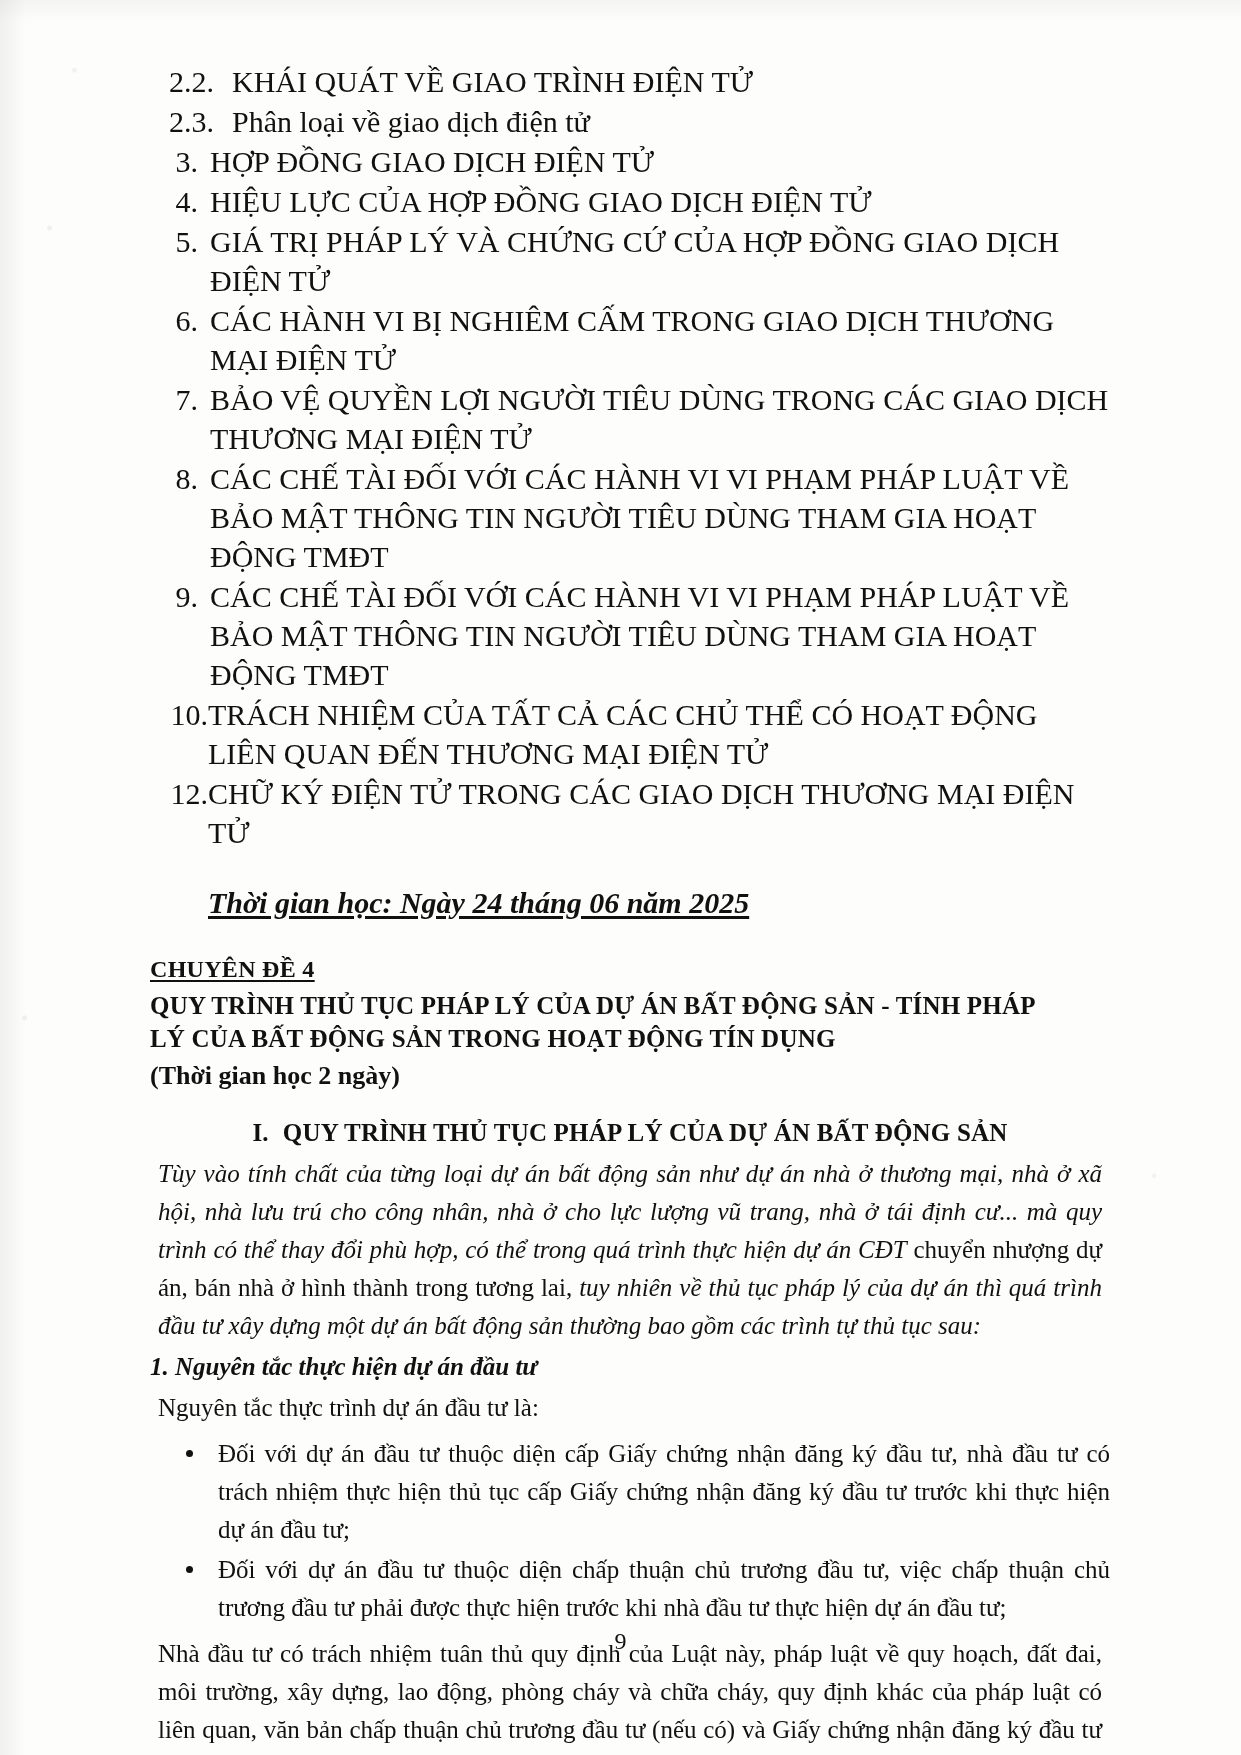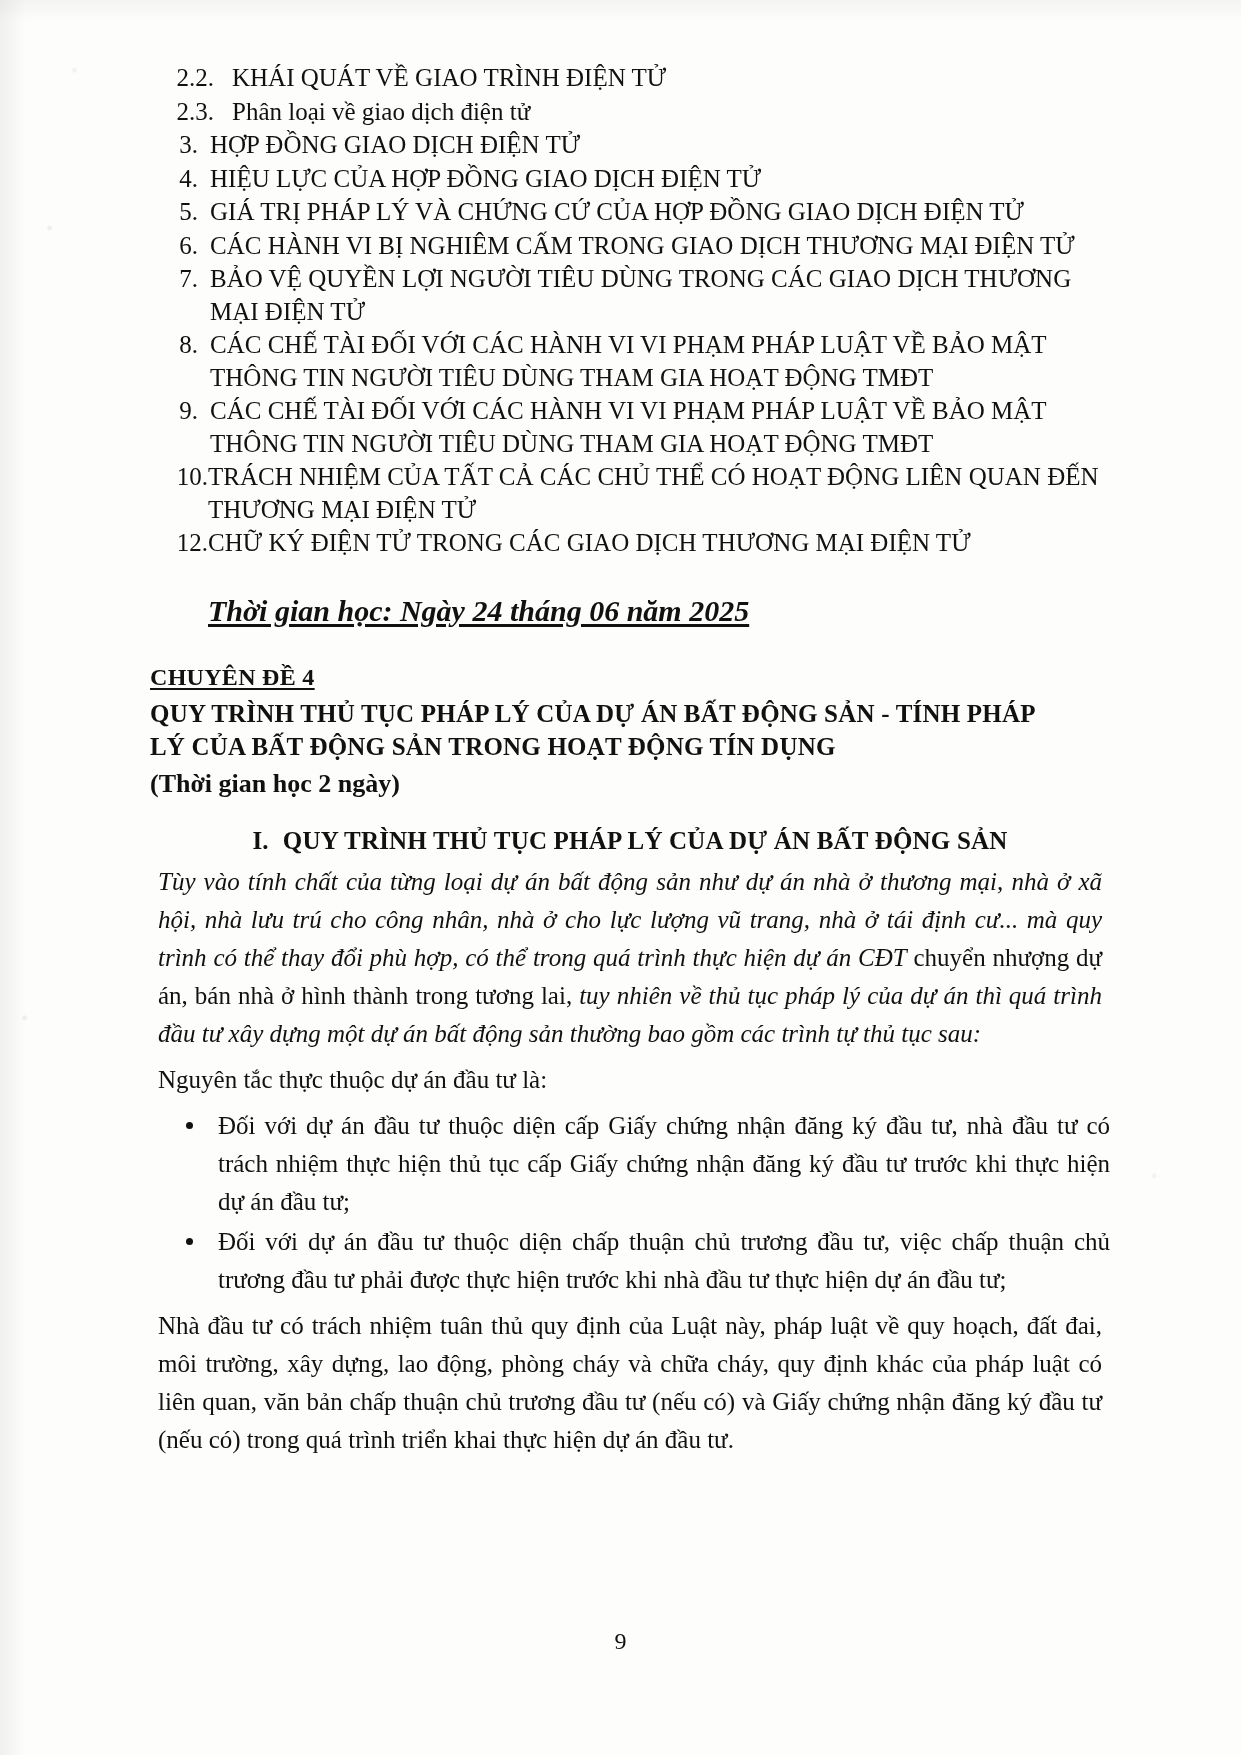--- a/index.html
+++ b/index.html
@@ -37,21 +37,21 @@
     left: 150px;
     top: 62px;
     width: 960px;
   }
 
   
   .toc {
     list-style: none;
     margin: 0;
     padding: 0;
-    font-size: 25px;
+    font-size: 30px;
     line-height: 1.3;
   }
   .toc li {
     display: flex;
     align-items: flex-start;
     margin-bottom: 1px;
   }
   .toc .num {
     flex: 0 0 auto;
     text-align: right;
@@ -232,22 +232,23 @@
     </div>
 
     <div class="section-heading">
       <span class="roman">I.</span><span>QUY TRÌNH THỦ TỤC PHÁP LÝ CỦA DỰ ÁN BẤT ĐỘNG SẢN</span>
     </div>
 
     <p class="body ital">
       <span>Tùy vào tính chất của từng loại dự án bất động sản như dự án nhà ở thương mại, nhà ở xã hội, nhà lưu trú cho công nhân, nhà ở cho lực lượng vũ trang, nhà ở tái định cư... mà quy trình có thể thay đổi phù hợp, có thể trong quá trình thực hiện dự án CĐT</span><span class="roman-up"> chuyển nhượng dự án, bán nhà ở hình thành trong tương lai,</span><span> tuy nhiên về thủ tục pháp lý của dự án thì quá trình đầu tư xây dựng một dự án bất động sản thường bao gồm các trình tự thủ tục sau:</span>
     </p>
 
-
-    <p class="body">Nguyên tắc thực thuộc dự án đầu tư là:</p>
+    <p class="sub-heading">1. Nguyên tắc thực hiện dự án đầu tư</p>
+
+    <p class="body">Nguyên tắc thực trình dự án đầu tư là:</p>
 
     <ul class="bullets">
       <li>
         <span class="dot"></span>
         <span>Đối với dự án đầu tư thuộc diện cấp Giấy chứng nhận đăng ký đầu tư, nhà đầu tư có trách nhiệm thực hiện thủ tục cấp Giấy chứng nhận đăng ký đầu tư trước khi thực hiện dự án đầu tư;</span>
       </li>
       <li>
         <span class="dot"></span>
         <span>Đối với dự án đầu tư thuộc diện chấp thuận chủ trương đầu tư, việc chấp thuận chủ trương đầu tư phải được thực hiện trước khi nhà đầu tư thực hiện dự án đầu tư;</span>
       </li>

